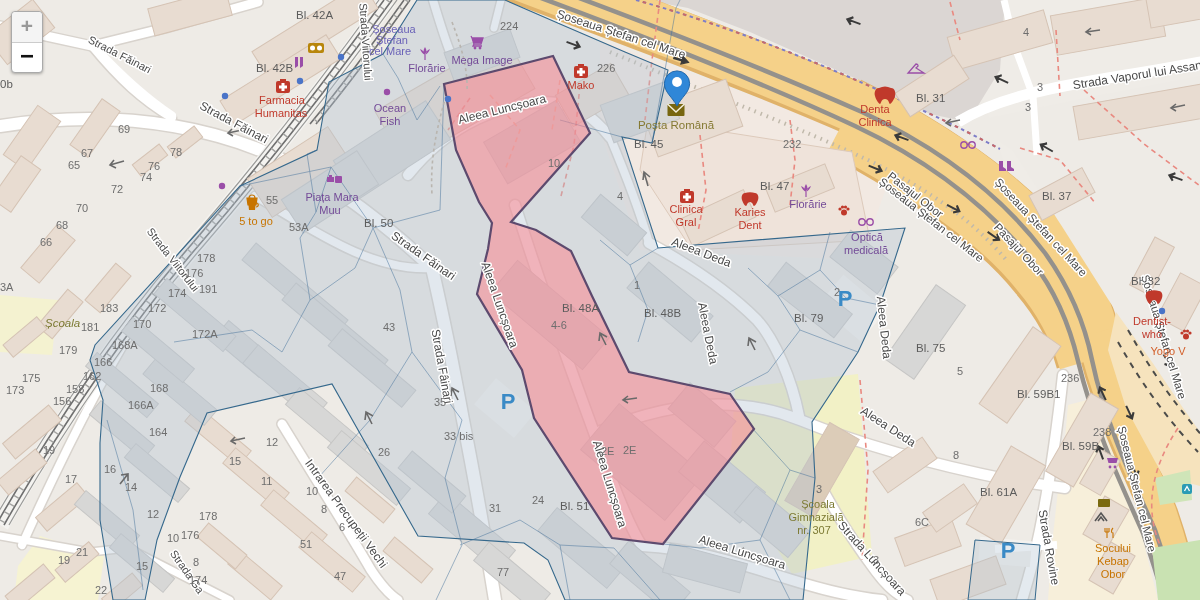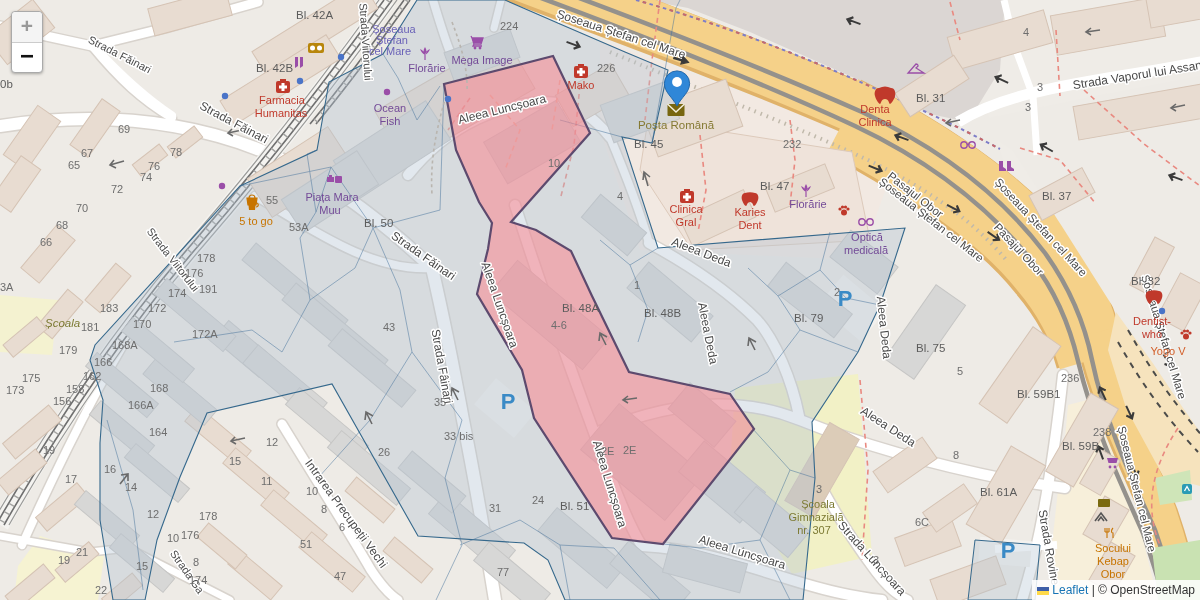--- a/index.html
+++ b/index.html
@@ -811,17 +811,13 @@
   </g>
 </svg>
 
 
 <div style="position:absolute;left:11px;top:11px;width:30px;height:60px;background:#fff;border:1px solid #aaa;border-radius:4px;box-shadow:0 1px 3px rgba(0,0,0,0.3);">
   <div style="width:30px;height:30px;line-height:28px;text-align:center;font-size:21px;font-weight:bold;color:#999;background:#f4f4f4;border-bottom:1px solid #ccc;border-radius:4px 4px 0 0;">+</div>
   <div style="width:30px;height:29px;line-height:26px;text-align:center;font-size:24px;font-weight:bold;color:#111;border-radius:0 0 4px 4px;">−</div>
 </div>
 
 
-<div style="position:absolute;right:0;bottom:0;height:20px;background:rgba(255,255,255,0.85);padding:0 5px 0 5px;font-size:12px;line-height:20px;color:#333;white-space:nowrap;">
-  <span style="display:inline-block;width:12px;height:8px;vertical-align:-1px;"><span style="display:block;width:12px;height:4px;background:#3f5fa8;"></span><span style="display:block;width:12px;height:4px;background:#ffd948;"></span></span>
-  <span style="color:#1673b4;"> Leaflet</span> <span>| © OpenStreetMap</span>
 </div>
-</div>
 
 </body></html>

